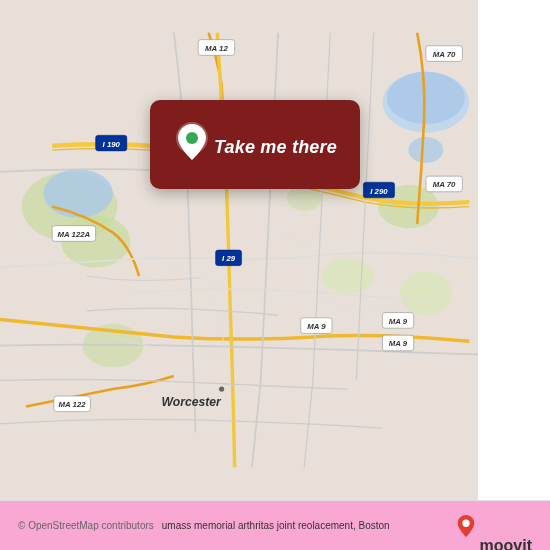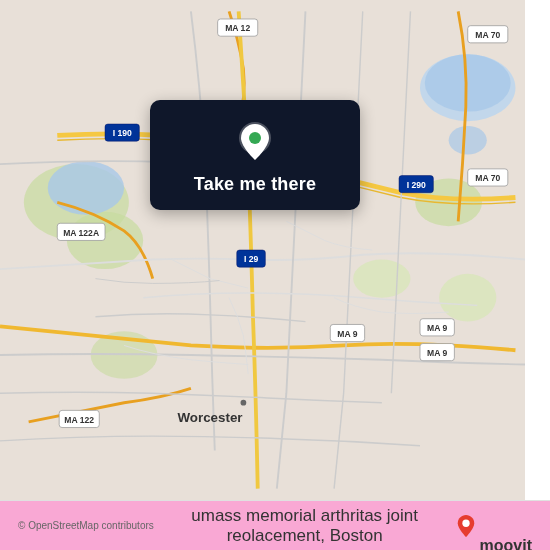--- a/index.html
+++ b/index.html
@@ -5,46 +5,47 @@
     * { margin: 0; padding: 0; box-sizing: border-box; }
     body {
       width: 550px;
       height: 550px;
       overflow: hidden;
       font-family: Arial, sans-serif;
       position: relative;
     }
 
     #map-container {
-      width: 525px;
+      width: 478px;
       height: 500px;
       position: relative;
       overflow: hidden;
       background-color: #e8e0d8;
+      font-style: italic;
     }
 
     
     #map-bg {
       width: 100%;
       height: 100%;
       position: absolute;
       top: 0; left: 0;
     }
 
     
     #popup-button {
       position: absolute;
       top: 100px;
       left: 150px;
       width: 210px;
-      background: #0f172a;
+      background: #7f1d1d;
       border-radius: 10px;
       padding: 20px 20px 15px 20px;
       display: flex;
-      flex-direction: column;
+      flex-direction: row;
       align-items: center;
       cursor: pointer;
       box-shadow: 0 4px 15px rgba(0,0,0,0.3);
       z-index: 10;
     }
 
     #popup-pin-icon {
       width: 44px;
       height: 44px;
       margin-bottom: 10px;
@@ -70,24 +71,23 @@
       z-index: 20;
     }
 
     #copyright-text {
       font-size: 10px;
       color: #666;
       flex-shrink: 0;
     }
 
     #destination-text {
-      font-size: 17px;
+      font-size: 10px;
       color: #333;
       flex: 1;
-      text-align: center;
       margin: 4px 8px;
     }
 
     #moovit-logo {
       display: flex;
       align-items: center;
       flex-shrink: 0;
     }
 
     #moovit-pin {

